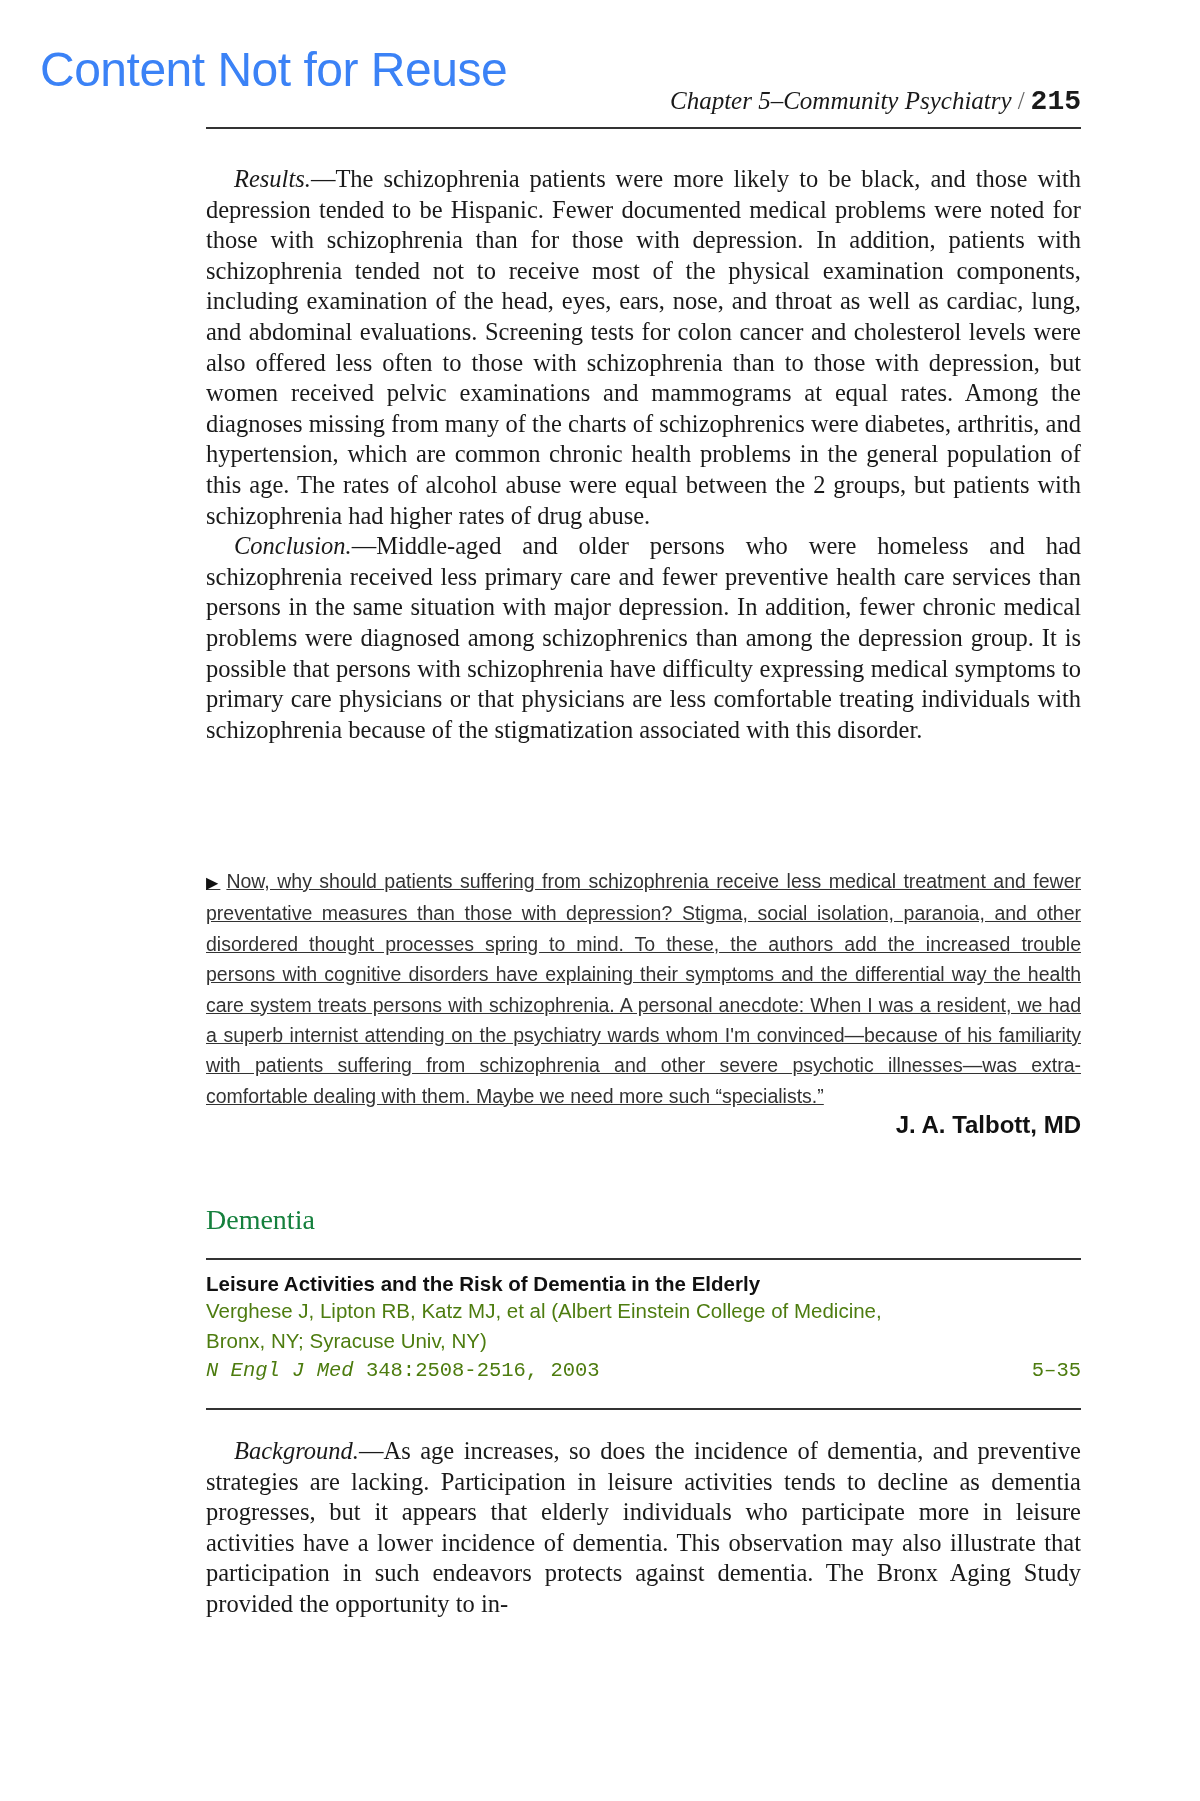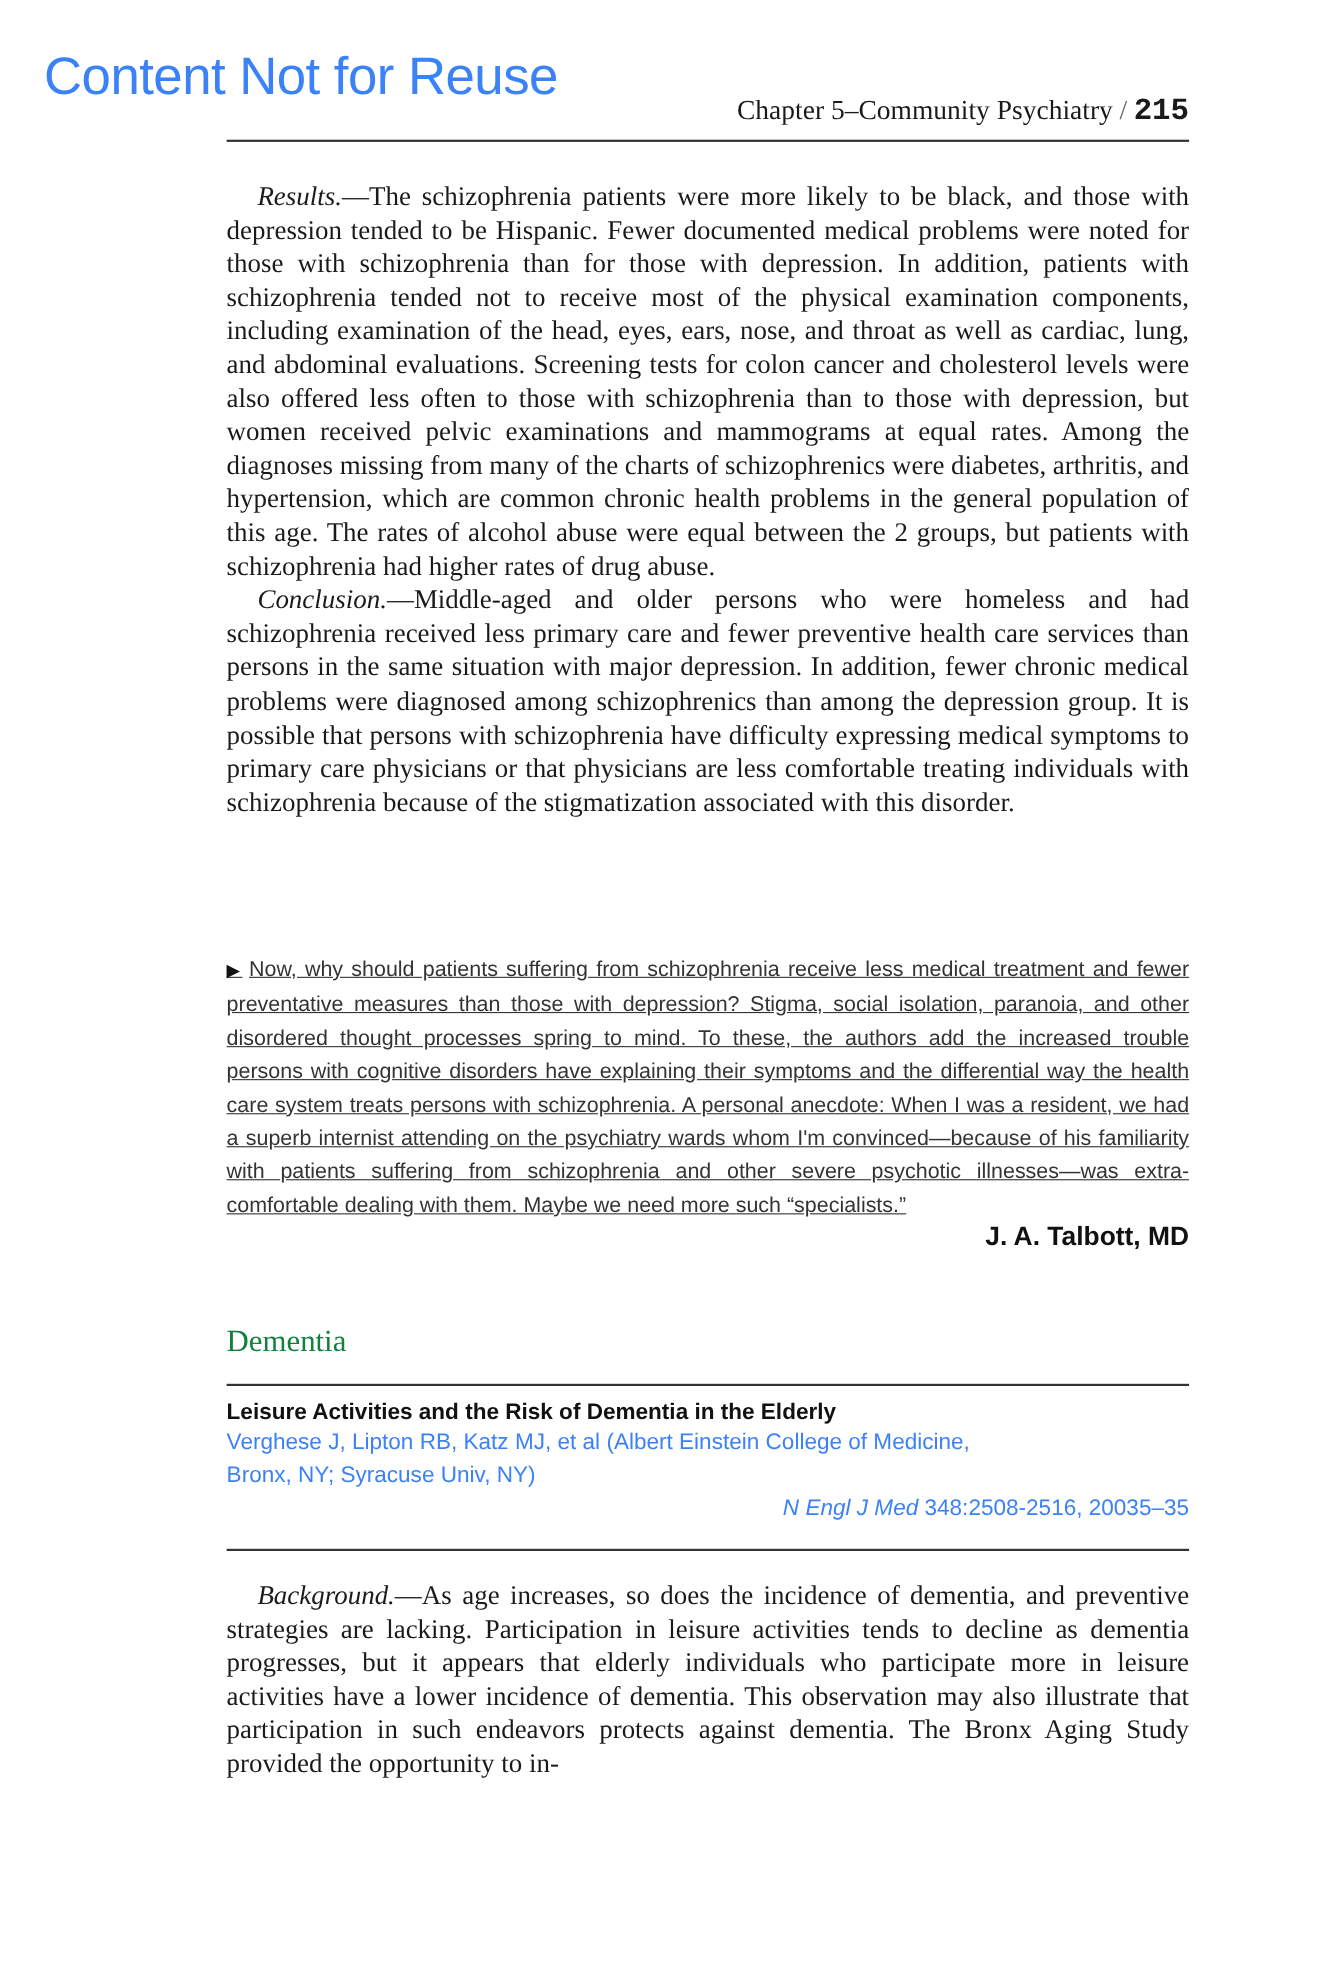--- a/index.html
+++ b/index.html
@@ -1,33 +1,33 @@
 <!DOCTYPE html>
 <html><head>
 <meta charset="utf-8">
 <style>
   html, body { margin: 0; padding: 0; background: #ffffff; }
   body { width: 1200px; height: 1801px; position: relative; overflow: hidden; color: #1a1a1a; }
   .watermark { position: absolute; left: 40px; top: 42px; font-family: "Liberation Sans", sans-serif; font-size: 48px; color: #3b82f6; letter-spacing: -0.5px; }
   .running-head { position: absolute; left: 206px; width: 875px; top: 86px; text-align: right; font-family: "Liberation Serif", serif; font-size: 25px; }
-  .running-head .chap { }
+  .running-head .chap { font-style: italic; }
   .running-head .sep { color: #666; margin: 0 6px; font-style: normal; }
   .running-head .pg { font-family: Liberation Mono, monospace; font-weight: bold; font-size: 28px; }
   .rule { position: absolute; left: 206px; width: 875px; height: 2px; background: #333; }
   .col { position: absolute; left: 206px; width: 875px; }
   .serif-para { font-family: "Liberation Serif", serif; font-size: 24.5px; line-height: 30.6px; text-align: justify; margin: 0; text-indent: 28px; }
   .serif-para .lead { font-style: italic; }
   .comment { font-family: "Liberation Sans", sans-serif; font-size: 19.5px; line-height: 30.4px; text-align: justify; color: #333; margin: 0; text-decoration: underline; }
   .comment .arrow { color: #111; font-size: 16px; margin-right: 6px; }
   .signature { font-family: "Liberation Sans", sans-serif; font-weight: bold; font-size: 24px; text-align: right; color: #111; }
   .section-title { font-family: "Liberation Serif", serif; font-size: 28px; color: #15803d; }
   .cite-title { font-family: "Liberation Sans", sans-serif; font-weight: bold; font-size: 20.5px; color: #111; }
-  .cite-line { font-family: "Liberation Sans", sans-serif; font-size: 20.5px; line-height: 30px; color: #3b82f6; }
+  .cite-line { font-family: "Liberation Sans", sans-serif; font-size: 20.5px; line-height: 30px; color: #4d7c0f; }
   .cite-line .journal { font-style: italic; }
-  .cite-row { display: flex; justify-content: flex-end; }
+  .cite-row { display: flex; justify-content: space-between; font-family: Liberation Mono, monospace; }
 </style>
 </head>
 <body>
 
 <div class="watermark">Content Not for Reuse</div>
 
 <div class="running-head">
   <span class="chap">Chapter 5–Community Psychiatry</span><span class="sep">/</span><span class="pg">215</span>
 </div>
 <div class="rule" style="top:127px;"></div>

